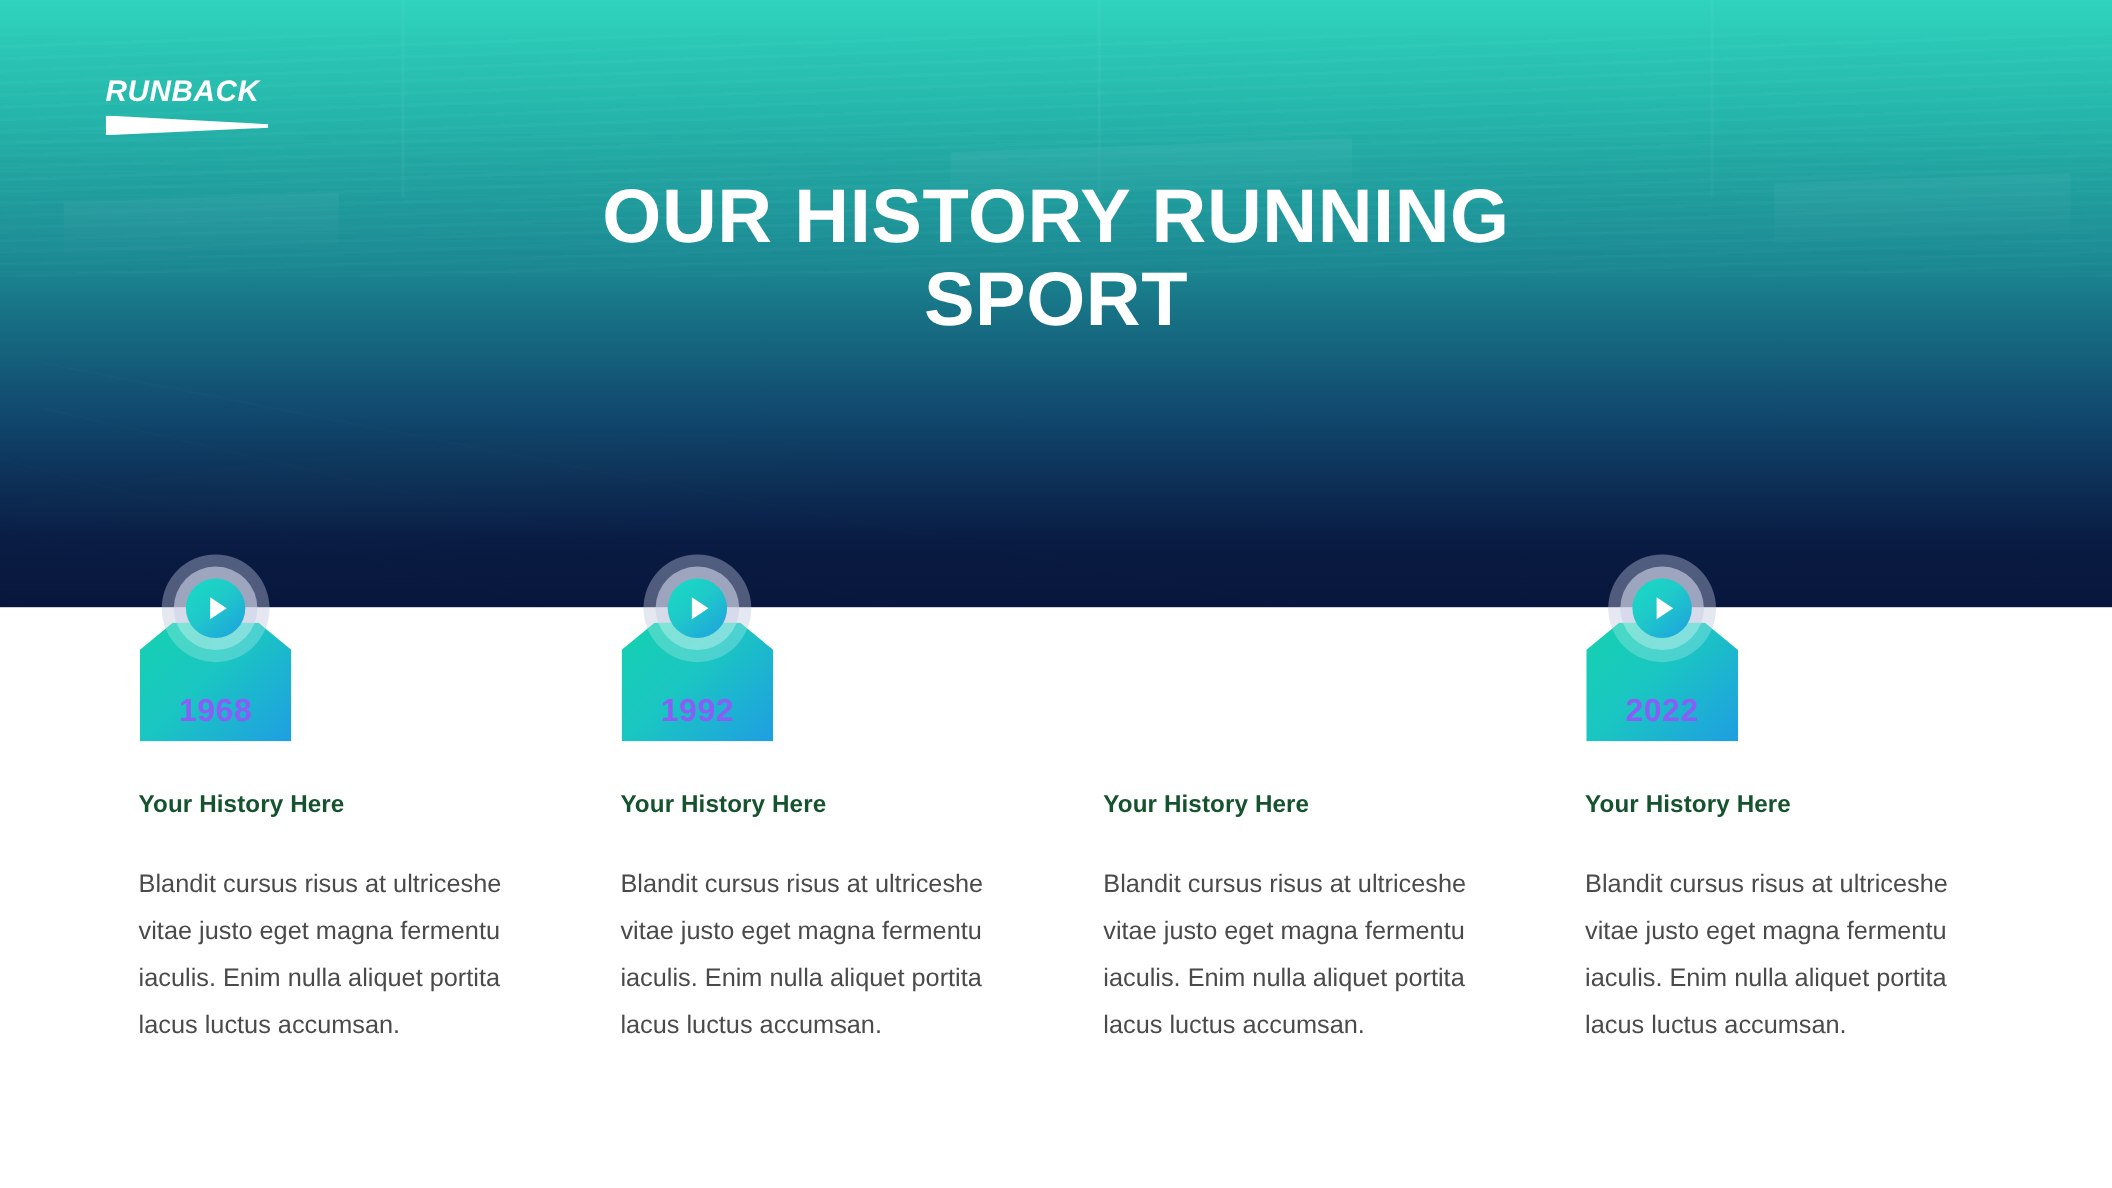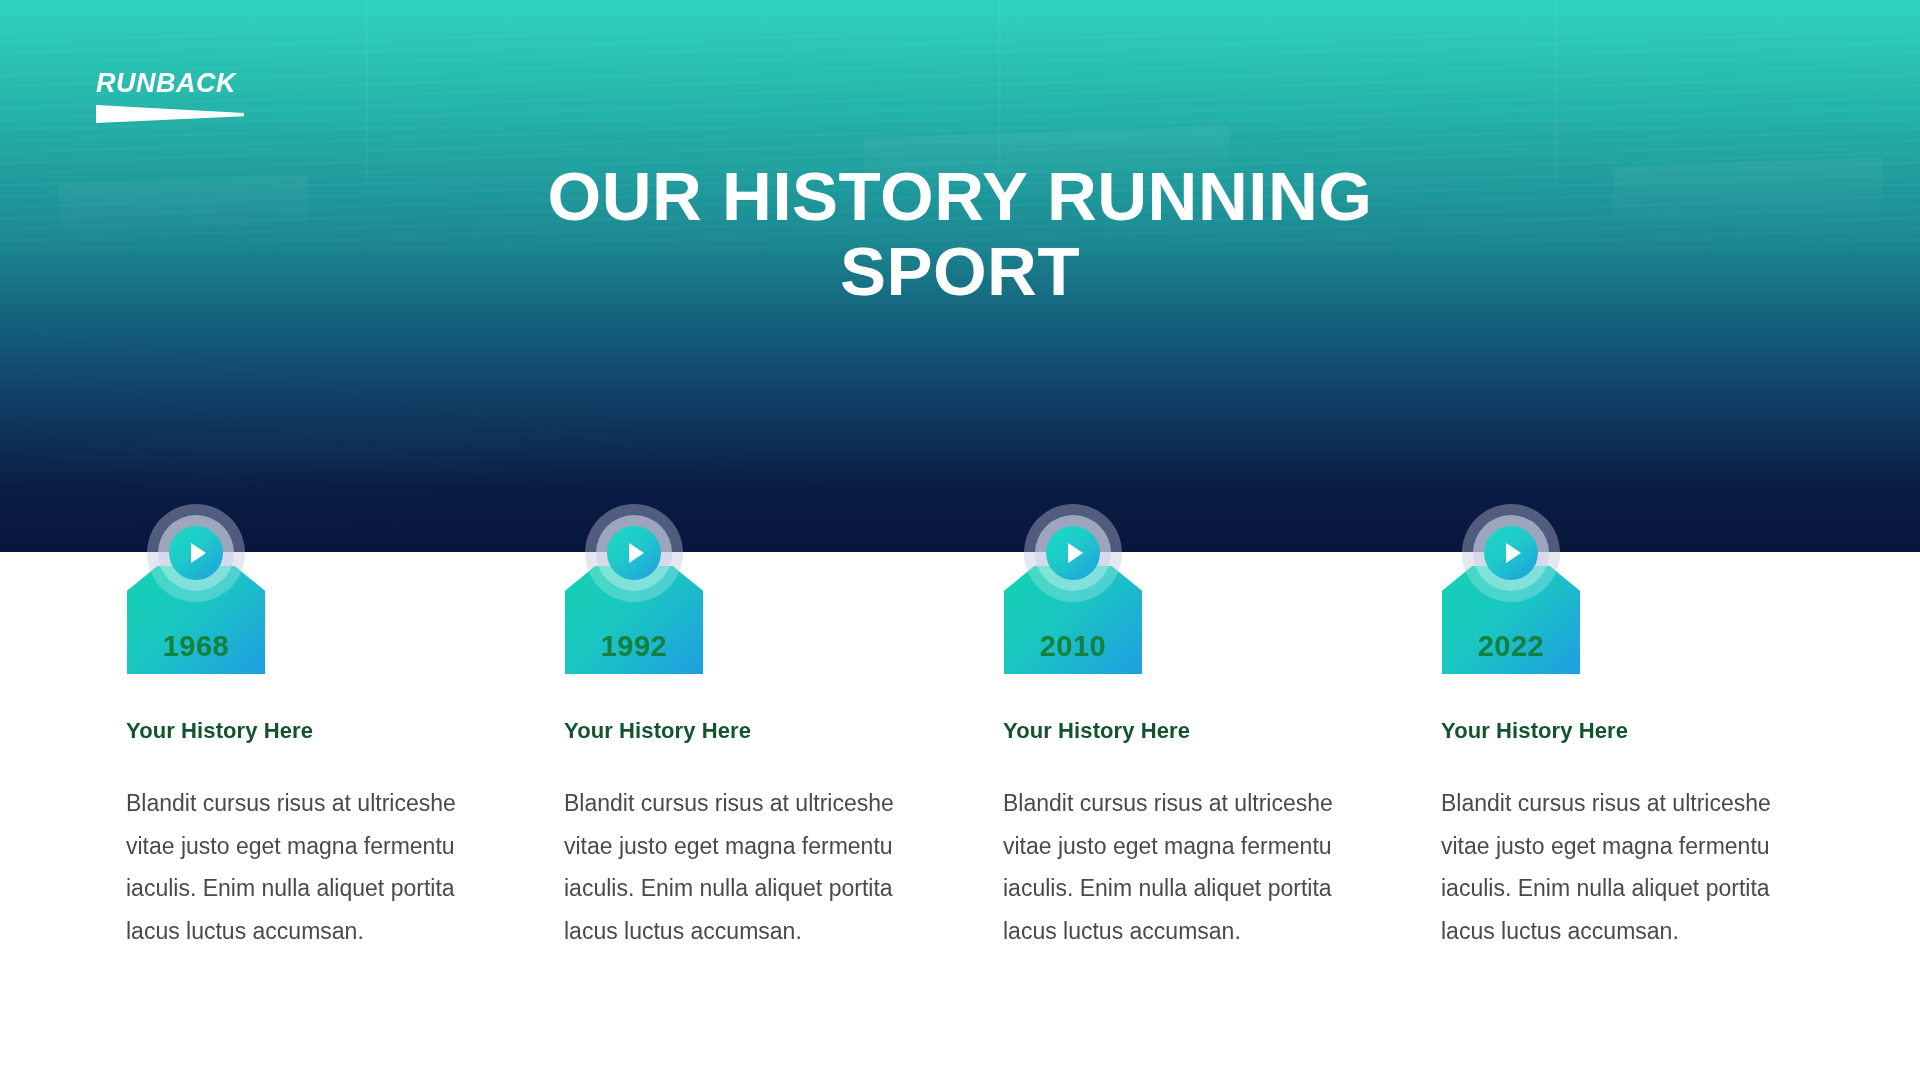--- a/index.html
+++ b/index.html
@@ -225,21 +225,21 @@
     transform:translateX(-50%);
     background:rgba(255,255,255,0.22);
   }
   .year-plate .halo.h1 { top:-62px; width:98px; height:98px; }
   .year-plate .halo.h2 { top:-51px; width:76px; height:76px; background:rgba(255,255,255,0.30); }
 
   .year-text {
     position:absolute;
     left:0; right:0; bottom:17px;
     text-align:center;
-    color:#15803d;
+    color:#8b5cf6;
     font-size:29px;
     font-weight:bold;
     letter-spacing:.5px;
     z-index:2;
   }
 
   
   .white-band {
     position:absolute;
     left:0; top:552px;
@@ -337,34 +337,20 @@
           <div class="play-tri"></div>
         </div>
         <div class="year-plate">
           <div class="halo h1"></div>
           <div class="halo h2"></div>
         </div>
         <div class="year-text">1992</div>
       </div>
     </div>
 
-    <div class="tl-col c2">
-      <div class="marker">
-        <div class="ring outer"></div>
-        <div class="ring inner"></div>
-        <div class="play-btn">
-          <div class="play-tri"></div>
-        </div>
-        <div class="year-plate">
-          <div class="halo h1"></div>
-          <div class="halo h2"></div>
-        </div>
-        <div class="year-text">2010</div>
-      </div>
-    </div>
 
     <div class="tl-col c3">
       <div class="marker">
         <div class="ring outer"></div>
         <div class="ring inner"></div>
         <div class="play-btn">
           <div class="play-tri"></div>
         </div>
         <div class="year-plate">
           <div class="halo h1"></div>

